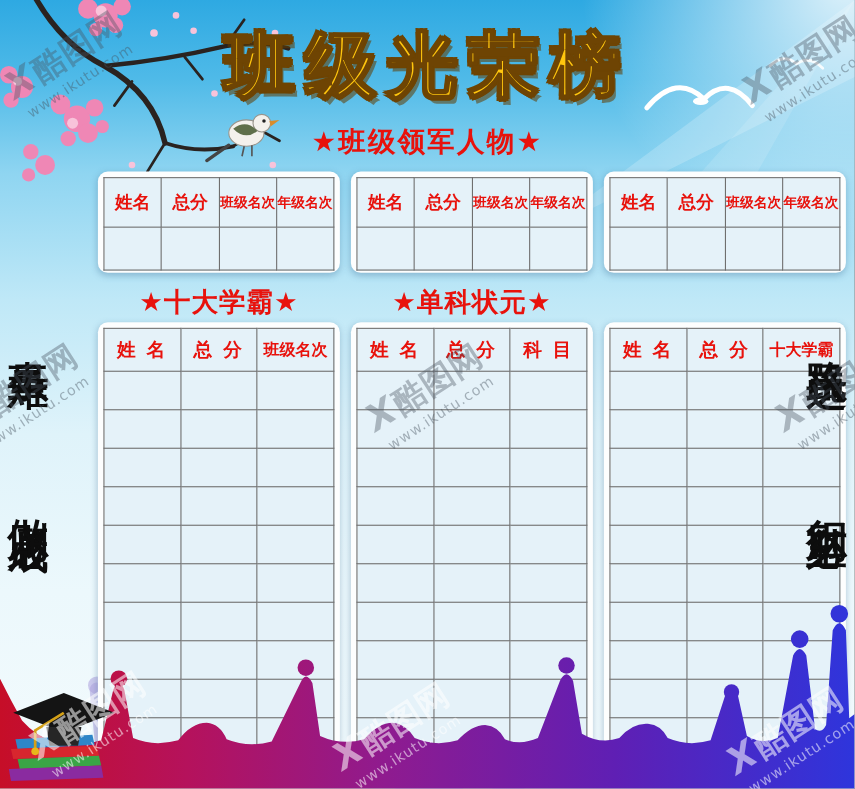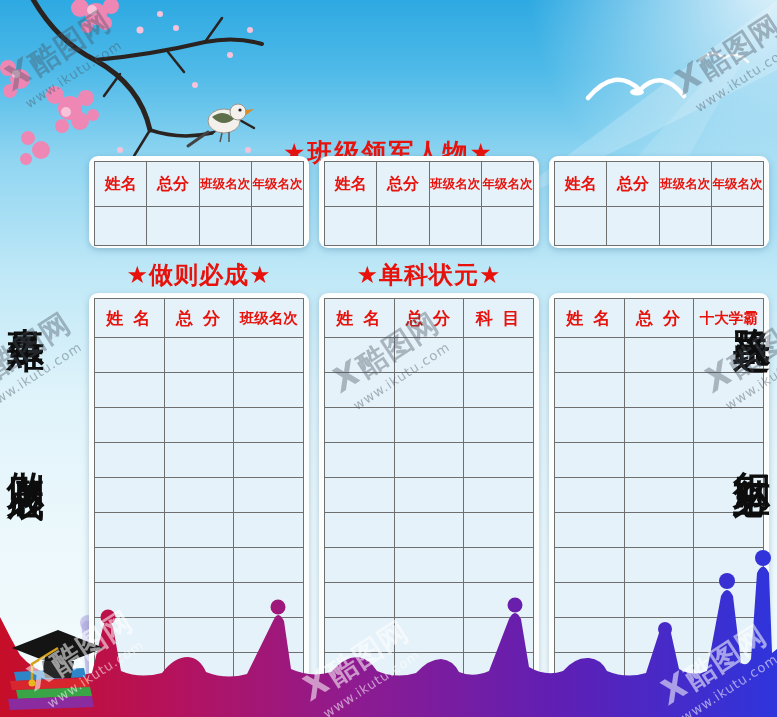--- a/index.html
+++ b/index.html
@@ -15,21 +15,21 @@
   .crowd-back{position:absolute;left:0;bottom:0;z-index:1;}
   .crowd-front{position:absolute;left:0;bottom:0;z-index:3;}
   .cap{position:absolute;left:0;top:620px;z-index:4;}
 
   .title{position:absolute;top:16px;left:0;width:100%;text-align:center;z-index:2;
          font-size:64px;font-weight:900;letter-spacing:10px;color:#ffc60e;
          -webkit-text-stroke:1.5px #6e4403;
          text-shadow:-2px -2px 0 #6e4403,2px -2px 0 #6e4403,-2px 2px 0 #6e4403,
                      2px 2px 0 #6e4403,0 3px 0 #6e4403,3px 0 0 #6e4403,
                      4px 5px 0 rgba(96,60,0,.55);}
-  .leader-heading{position:absolute;top:136px;left:0;width:100%;text-align:center;z-index:2;
+  .leader-heading{position:absolute;top:112px;left:0;width:100%;text-align:center;z-index:2;
          font-size:25px;font-weight:900;color:#e8120c;letter-spacing:2px;}
 
   .top-row,.main-row,.sections-row{position:absolute;left:57px;width:680px;display:flex;gap:10px;z-index:2;padding-left:32px;}
   .top-row{top:156px;}
   .sections-row{top:259px;}
   .main-row{top:293px;}
   .section-heading{width:220px;text-align:center;font-size:24px;font-weight:900;
                    color:#e8120c;letter-spacing:1px;}
 
   .panel{background:#fdfefe;border-radius:9px;padding:5px;box-sizing:border-box;
@@ -156,20 +156,21 @@
         <circle cx="432" cy="100" r="8"></circle>
         <circle cx="500" cy="108" r="8"></circle>
       <circle cx="594" cy="124" r="8"></circle>
         <circle cx="644" cy="102" r="9"></circle>
         <circle cx="703" cy="146" r="8"></circle>
       <ellipse cx="462" cy="225" rx="26" ry="42"></ellipse>
       <ellipse cx="390" cy="242" rx="40" ry="28"></ellipse>
     </g>
   </svg>
 
+  <div class="title">班级光荣榜</div>
   <div class="leader-heading">★班级领军人物★</div>
 
   <div class="top-row">
     <div class="panel small">
       <table>
         <thead>
             <tr>
           <th>姓名</th>
           <th>总分</th>
           <th class="th-sm">班级名次</th>
@@ -222,21 +223,21 @@
               <td></td>
               <td></td>
               <td></td>
             </tr>
           </tbody>
       </table>
     </div>
   </div>
 
   <div class="sections-row">
-    <div class="section-heading">★做则必成★</div>
+    <div class="section-heading">★十大学霸★</div>
     <div class="section-heading">★单科状元★</div>
   </div>
 
   <div class="main-row">
     <div class="panel big">
       <table>
         <thead>
             <tr>
           <th>姓 名</th>
           <th>总 分</th>

